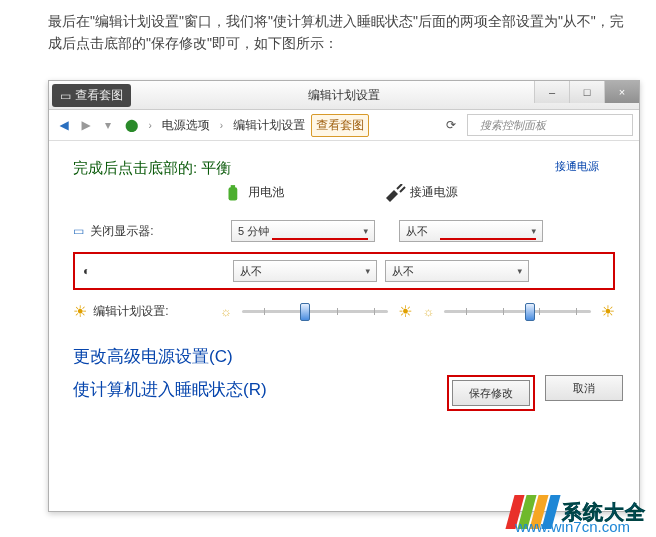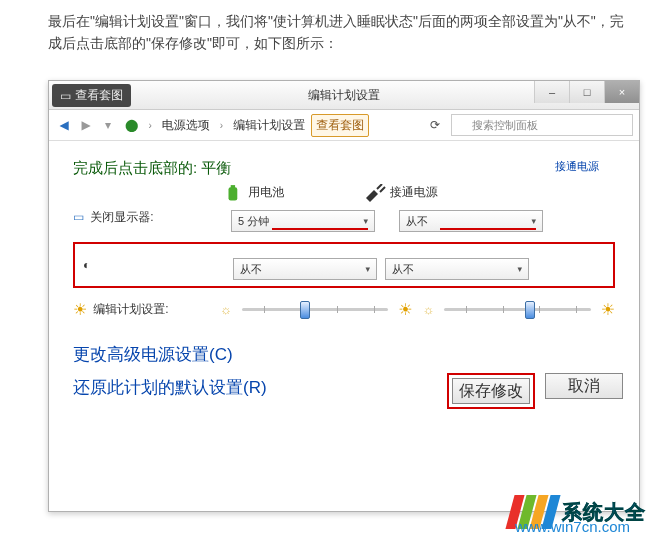--- a/index.html
+++ b/index.html
@@ -103,25 +103,26 @@
     border: 1px solid #d89a2a;
     background:#fff7e6;
     color:#a06010;
     padding: 2px 6px;
     border-radius:2px;
   }
   .refresh { width:24px; text-align:center; color:#555; }
   .searchbox {
     width:140px; height:20px;
     border:1px solid #ccc;
-    padding:0 20px;
+    padding:0 12px;
     font-size:11px;
     color:#888;
     display:flex;
     align-items:center;
+    font-style:italic;
   }
   .content {
     padding: 18px 24px 10px 24px;
     position:relative;
   }
   .heading {
     font-size: 15px;
     color: #0a5a0a;
     margin-bottom:6px;
   }
@@ -133,23 +134,23 @@
   .power-source-label {
     position:absolute;
     right:40px;
     top:18px;
     color:#0645ad;
     font-size:11px;
   }
   .cols-header {
     display:flex;
     margin-left:150px;
-    gap:80px;
-    align-items:center;
-    margin-bottom:0;
+    gap:100px;
+    align-items:center;
+    margin-bottom:18px;
   }
   .cols-header .ico { width:22px; height:18px; display:inline-block; vertical-align:middle; }
   .row {
     display:flex;
     align-items:center;
     margin-bottom:10px;
     gap:8px;
   }
   .row-label {
     width:150px;
@@ -161,21 +162,20 @@
   }
   .dropdown {
     width:130px; height:20px;
     border:1px solid #aaa;
     background:linear-gradient(#fff,#eee);
     font-size:11px;
     padding:0 6px;
     display:flex;
     align-items:center;
     justify-content:space-between;
-    margin-top:8px;
   }
   .dropdown .caret { font-size:9px; color:#555; }
   .red-underline {
     position:relative;
   }
   .red-underline::after {
     content:"";
     position:absolute;
     left:40px; right:6px; bottom:1px;
     height:2px; background:#d10000;
@@ -218,21 +218,21 @@
     position:absolute;
     bottom:10px; right:16px;
     display:flex;
     gap:10px;
   }
   .btn {
     border:1px solid #888;
     background:linear-gradient(#f8f8f8,#e4e4e4);
     width:76px; height:24px;
     display:flex; align-items:center; justify-content:center;
-    font-size:16px;
+    font-size:11px;
   }
   .btn-highlight {
     border:2px solid #d10000;
     padding:3px;
     display:inline-flex;
   }
   .btn-highlight .btn { border:1px solid #888; }
 
   
   .watermark {
@@ -371,21 +371,21 @@
           <div class="tick" style="left:65%"></div>
             <div class="tick" style="left:90%"></div>
           <div class="thumb" style="left:55%"></div>
         </div>
       </div>
       <span class="brightness-icon">☀</span>
     </div>
 
     <div class="links">
       <div>更改高级电源设置(C)</div>
-      <div>还原此计划的默认设置(R)</div>
+      <div>使计算机进入睡眠状态(R)</div>
     </div>
 
     <div class="buttons">
       <span class="btn-highlight">
         <div class="btn">保存修改</div>
       </span>
       <div class="btn">取消</div>
     </div>
   </div>
 </div>

